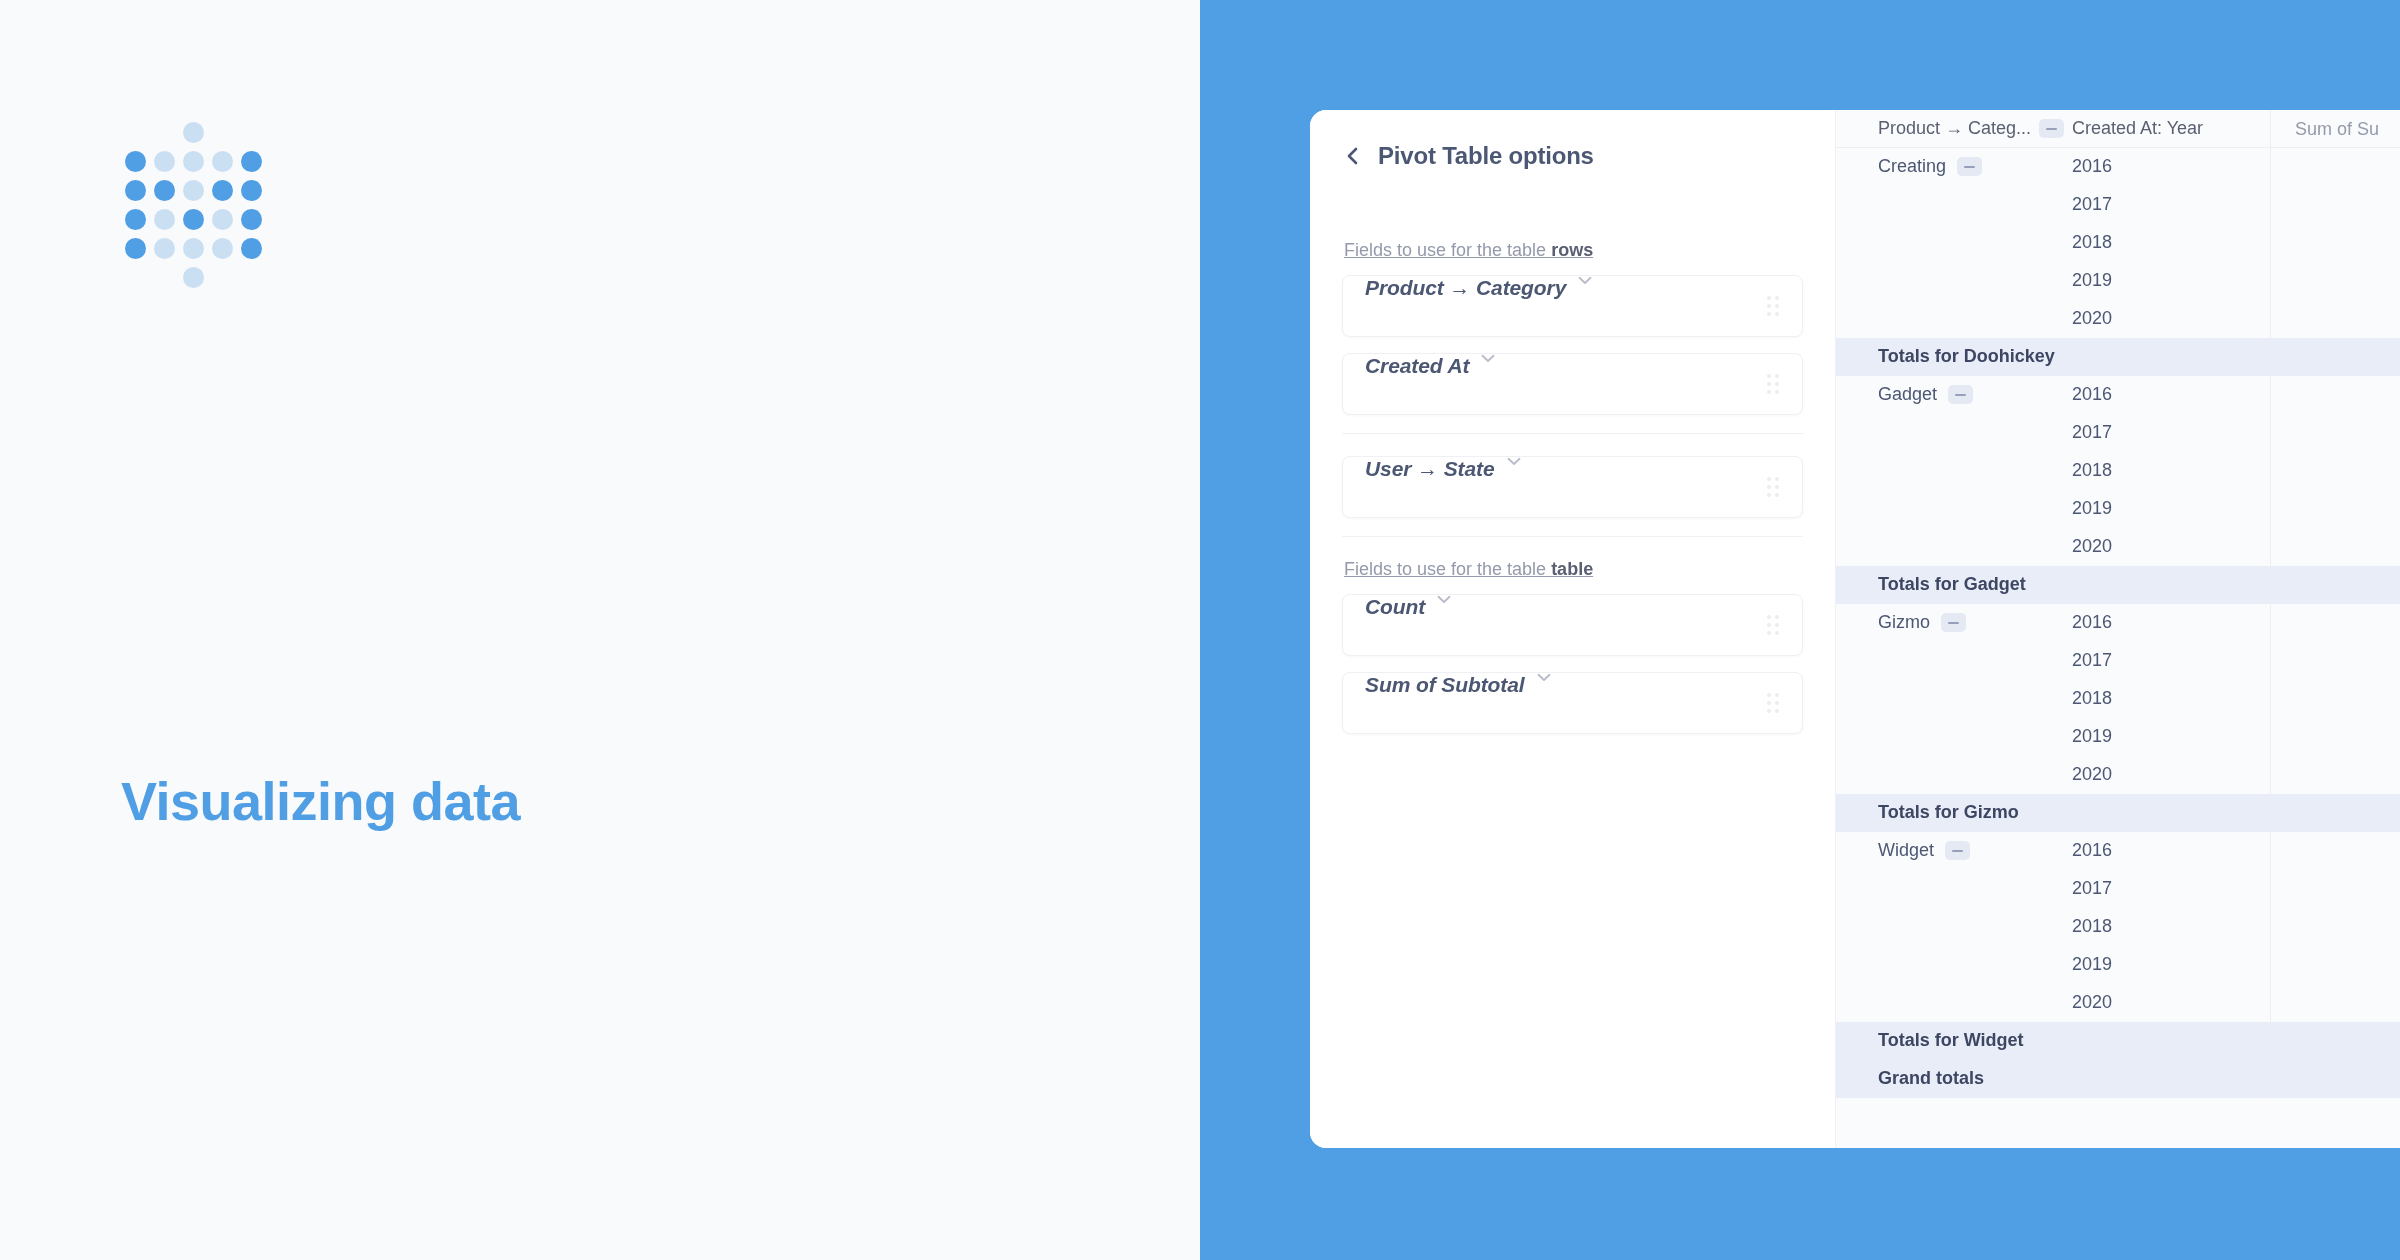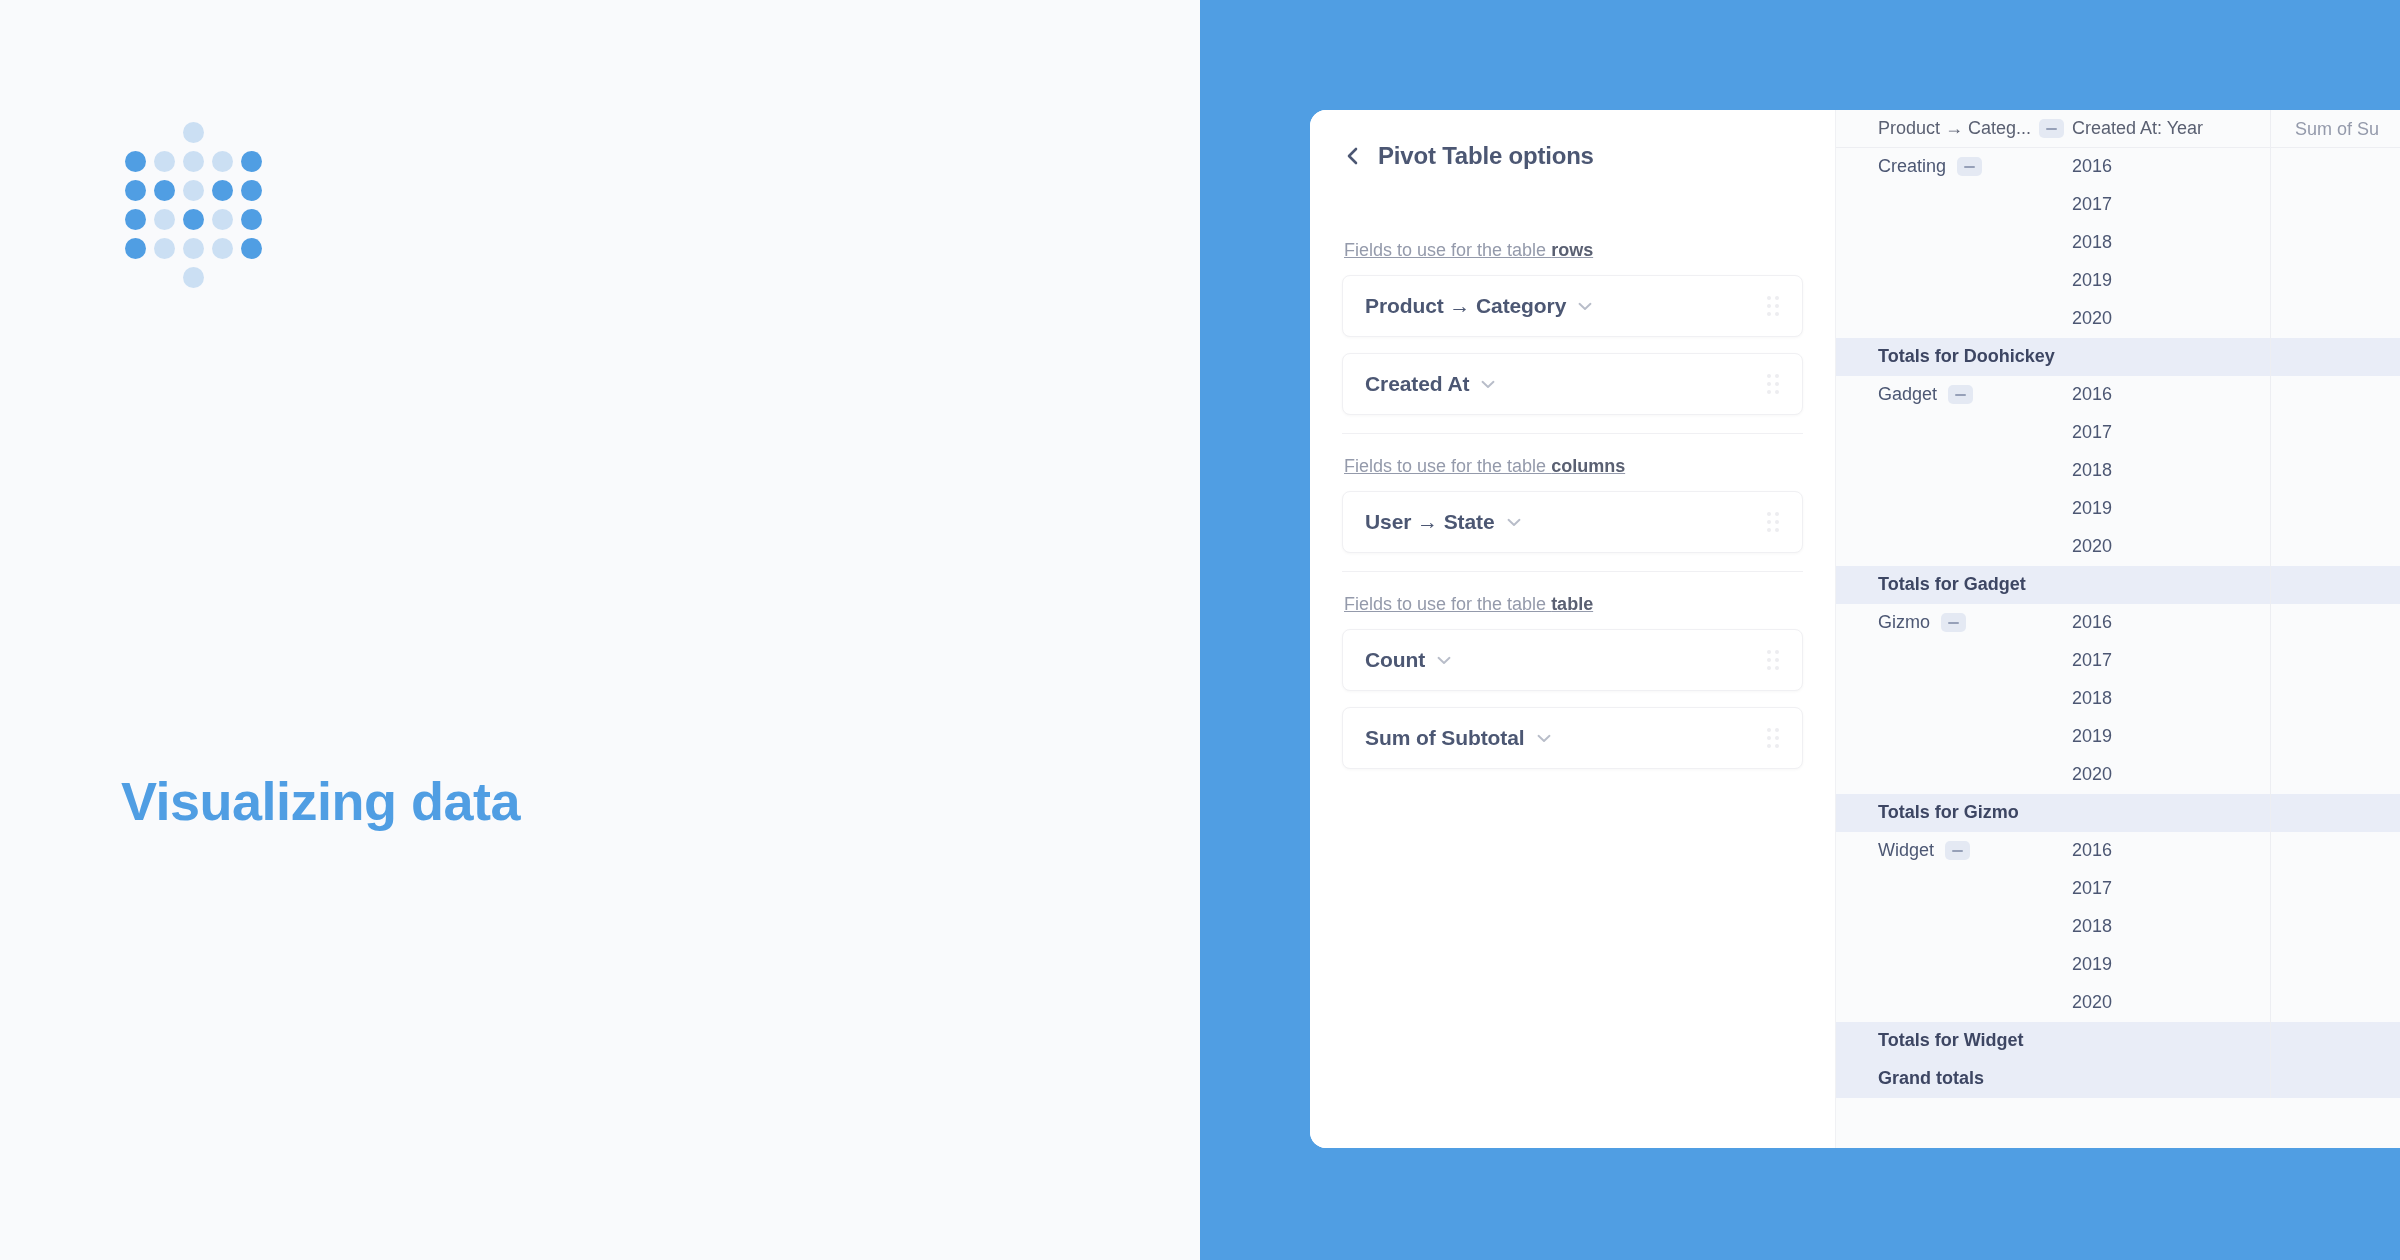--- a/index.html
+++ b/index.html
@@ -109,25 +109,25 @@
   }
   .section-label b { color: #5A6072; font-weight: bold; }
 
   .chip {
     position: relative;
     height: 62px;
     border: 1px solid #F0F0F3;
     border-radius: 8px;
     background: #ffffff;
     display: flex;
-    align-items: center;
     padding: 0 22px;
     margin-bottom: 16px;
     box-shadow: 0 1px 3px rgba(0,0,0,0.035);
     cursor: pointer;
+    font-style: italic;
   }
   .chip-label {
     font-size: 21px;
     font-weight: bold;
     color: #4C5773;
     letter-spacing: -0.1px;
   }
   .chip-caret {
     margin-left: 12px;
     width: 14px; height: 9px;
@@ -300,21 +300,20 @@
                 <i></i>
                 <i></i>
                 <i></i>
                 <i></i>
                 <i></i>
               </div>
             </div>
           </div>
           <div class="section-divider"></div>
           <div class="field-section">
-            <div class="section-label"><span>Fields to use for the table </span><b>columns</b></div>
             <div class="chip">
               <span class="chip-label">User → State</span>
               <svg class="chip-caret" viewBox="0 0 14 9">
                 <path d="M1.5 1.8 L7 7 L12.5 1.8" fill="none" stroke="#B8BDC9" stroke-width="1.9" stroke-linecap="round" stroke-linejoin="round"></path>
               </svg>
               <div class="drag-handle">
                 <i></i>
                 <i></i>
                 <i></i>
                 <i></i>

